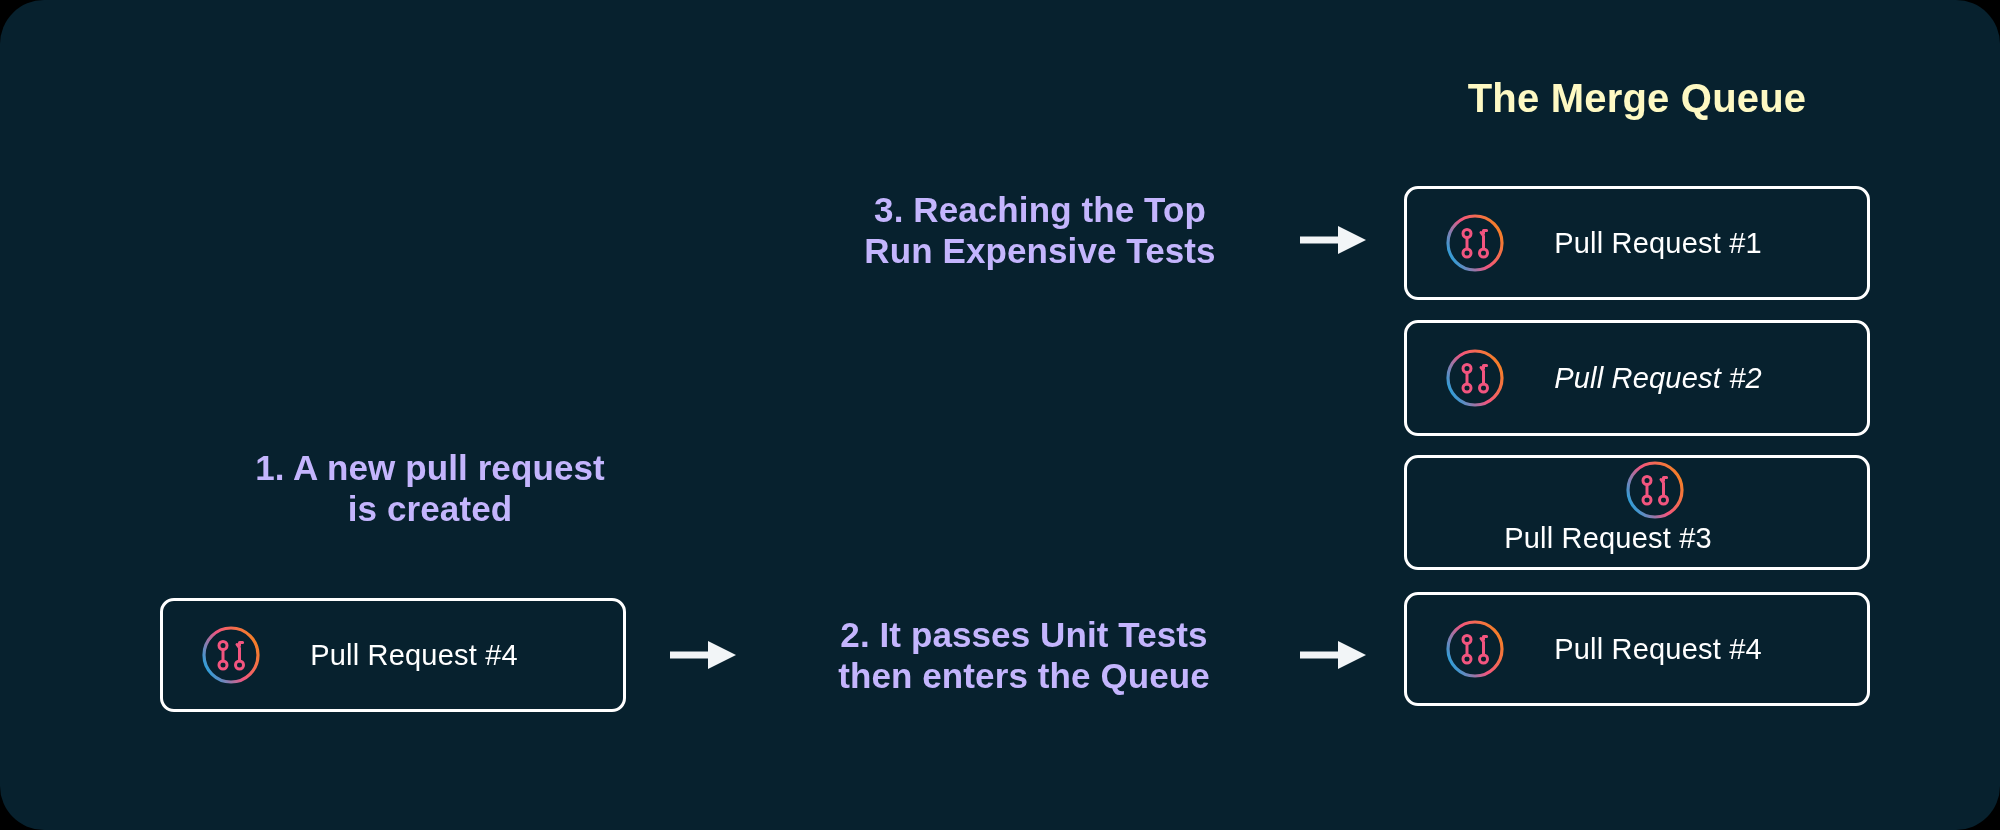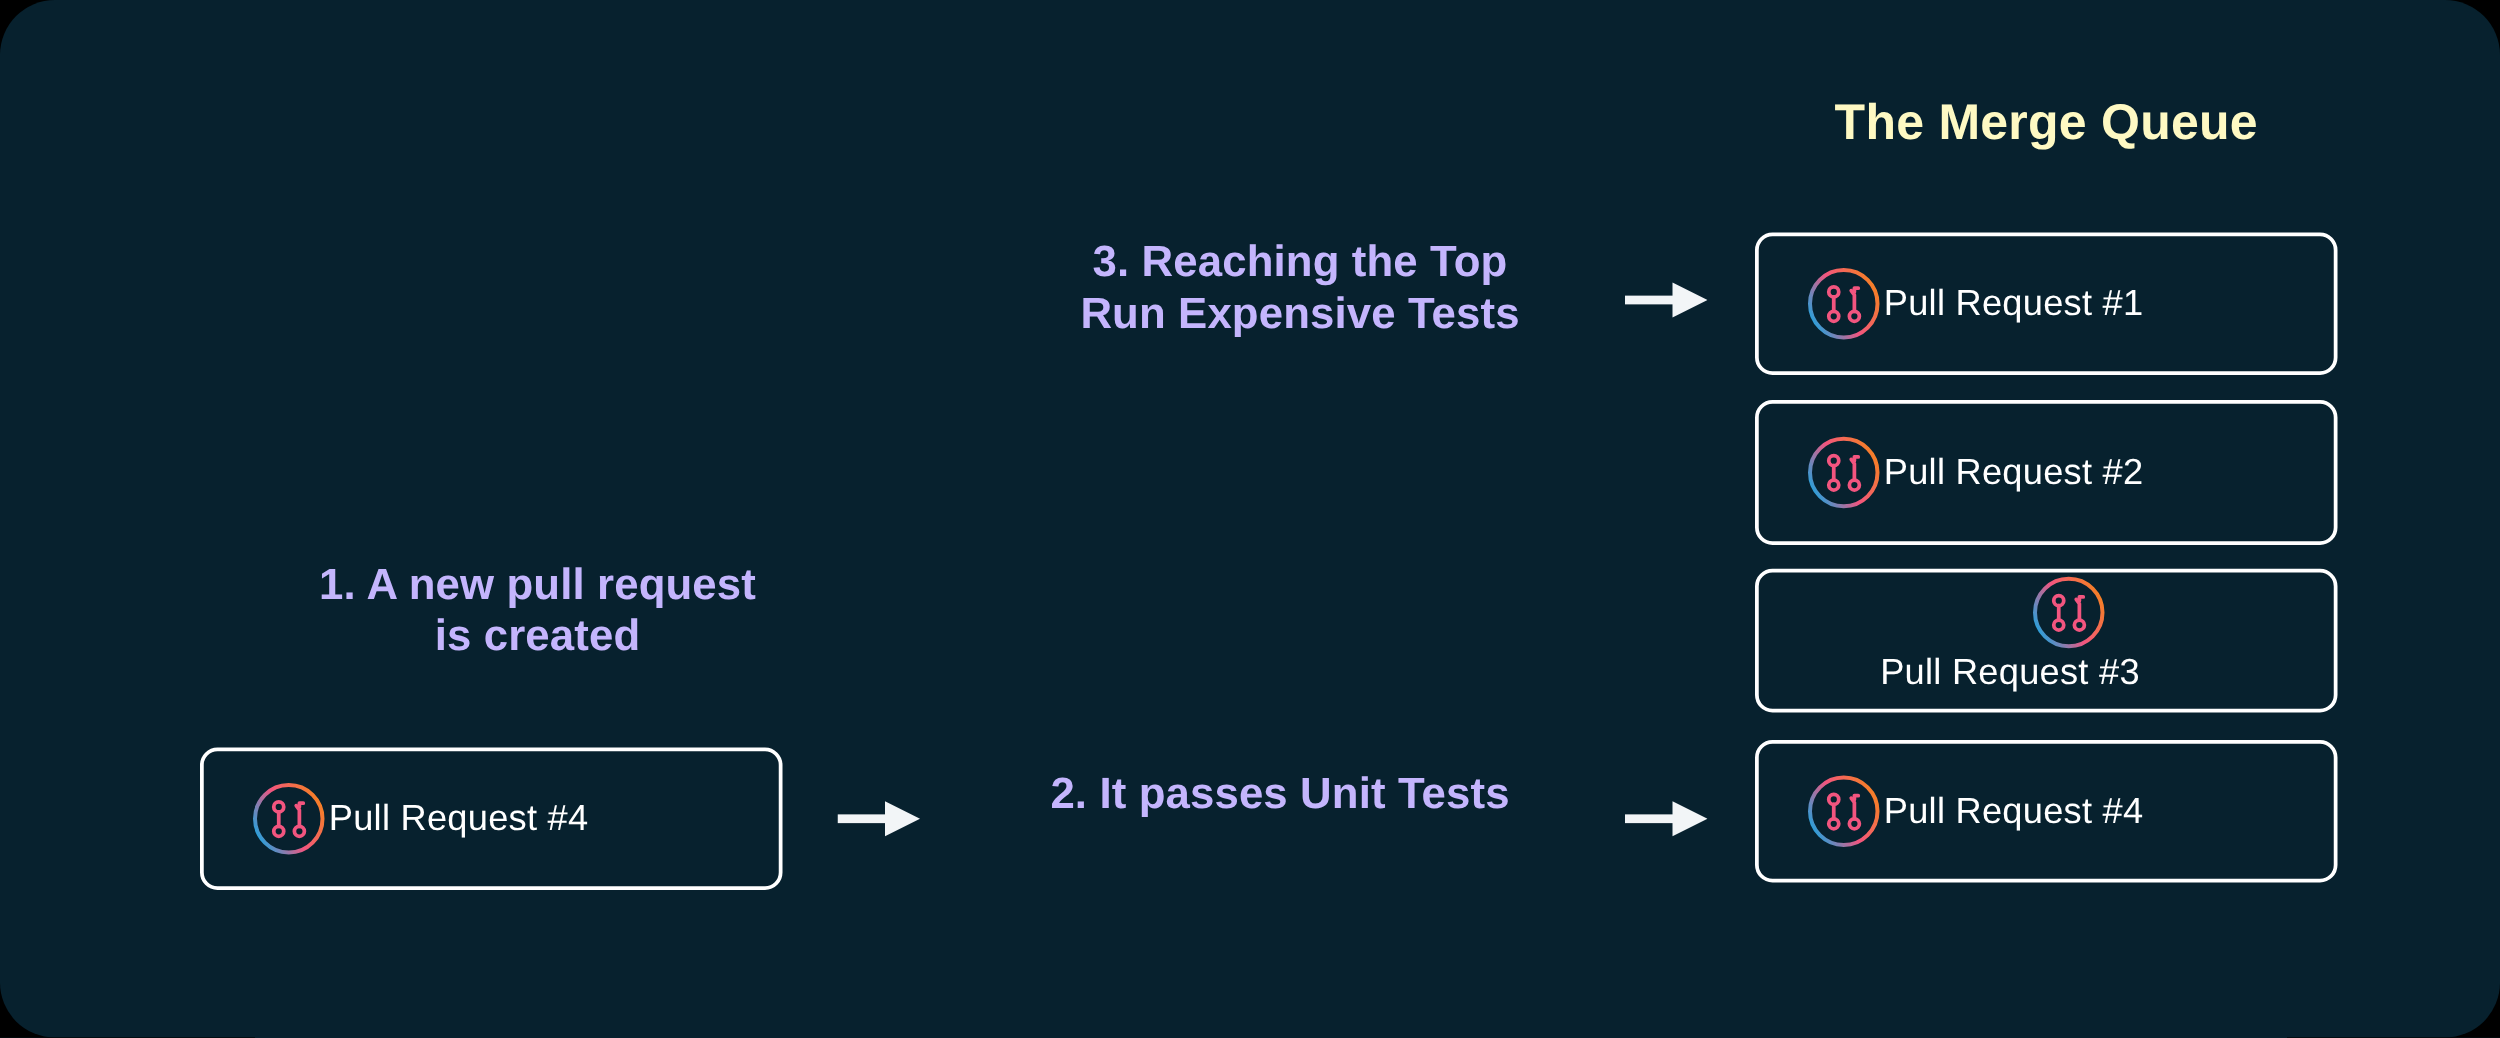--- a/index.html
+++ b/index.html
@@ -47,32 +47,32 @@
     background: #07212e;
     display: flex;
     align-items: center;
   }
   .pr-card .pr-icon {
     flex: 0 0 auto;
     margin-left: 36px;
   }
   .pr-card .pr-label {
     flex: 1 1 auto;
-    text-align: left;
+    text-align: center;
     color: #ffffff;
     font-size: 29px;
     font-weight: 400;
     letter-spacing: 0.2px;
     padding-right: 58px;
     white-space: nowrap;
   }
 
   
   #card-pr1 { left: 1404px; top: 186px;  width: 466px; height: 114px; }
-  #card-pr2 { left: 1404px; top: 320px;  width: 466px; height: 116px; }
+  #card-pr2 { left: 1404px; top: 320px;  width: 466px; height: 116px; font-style: italic; }
   #card-pr3 { left: 1404px; top: 455px;  width: 466px; height: 115px; flex-direction: column; }
   #card-pr4 { left: 1404px; top: 592px;  width: 466px; height: 114px; }
 
   
   #card-new-pr { left: 160px; top: 598px; width: 466px; height: 114px; }
 
   
   .step-caption {
     position: absolute;
     color: #c4b5fd;
@@ -108,20 +108,21 @@
     <div>Run Expensive Tests</div>
   </div>
 
   <div class="step-caption" id="step-1">
     <div>1. A new pull request</div>
     <div>is created</div>
   </div>
 
   <div class="step-caption" id="step-2">
     <div>2. It passes Unit Tests</div>
+    <div>then enters the Queue</div>
   </div>
 
   <svg class="arrow" id="arrow-step3-to-queue" viewBox="0 0 66 34">
     <rect x="0" y="13.5" width="42" height="7" fill="#f2f5f7"></rect>
     <polygon points="38,3 66,17 38,31" fill="#f2f5f7"></polygon>
   </svg>
 
   <svg class="arrow" id="arrow-new-to-step2" viewBox="0 0 66 34">
     <rect x="0" y="13.5" width="42" height="7" fill="#f2f5f7"></rect>
     <polygon points="38,3 66,17 38,31" fill="#f2f5f7"></polygon>

